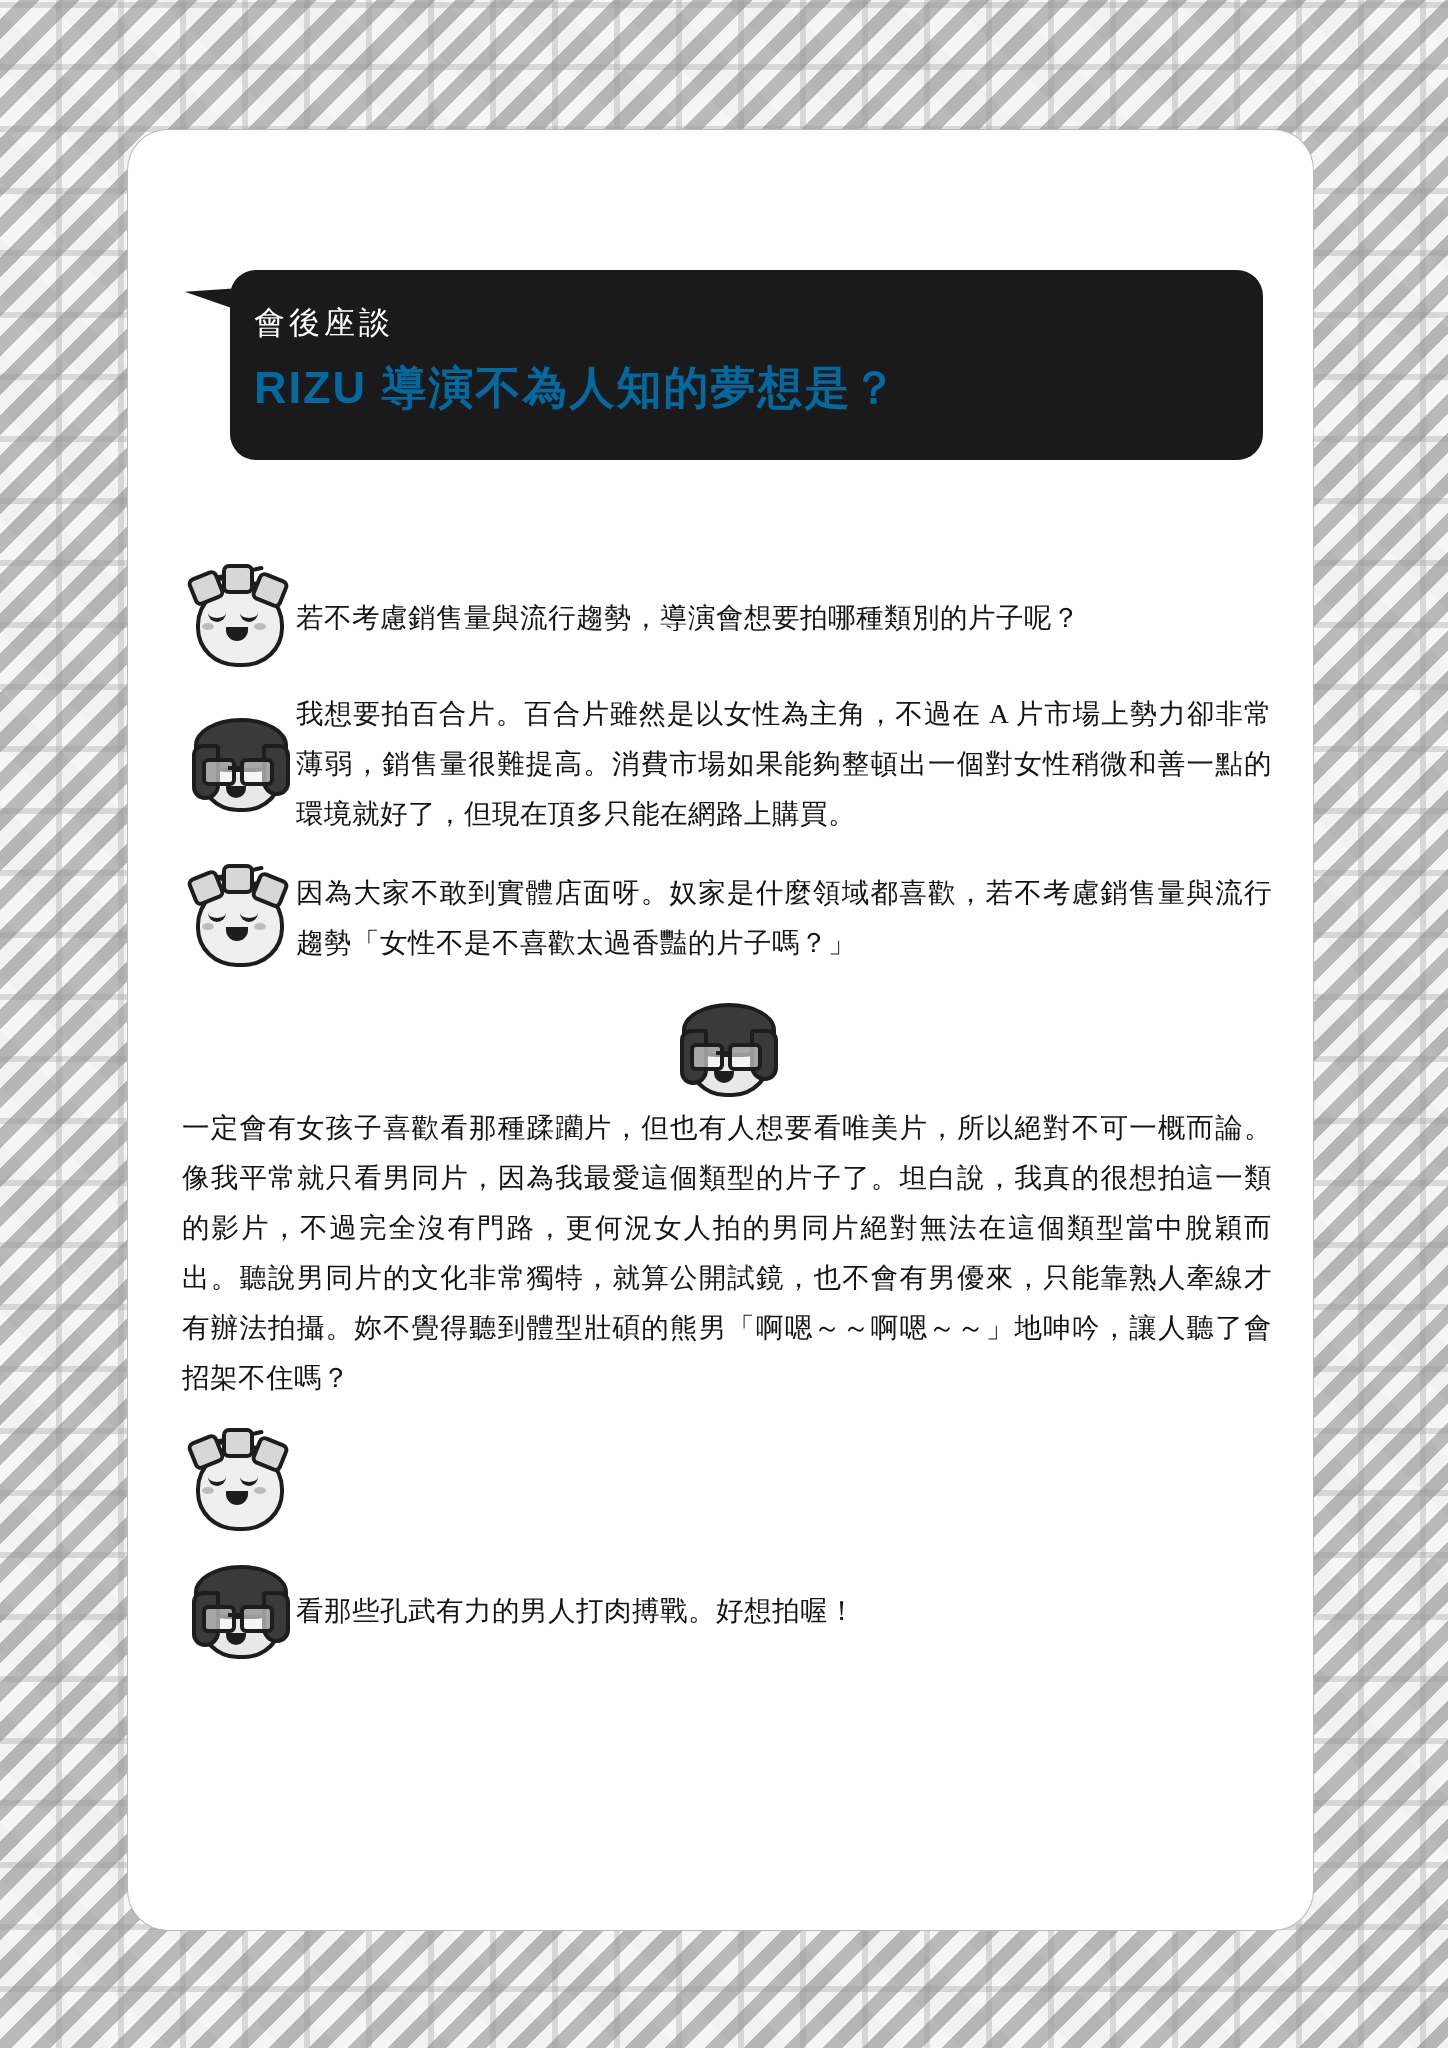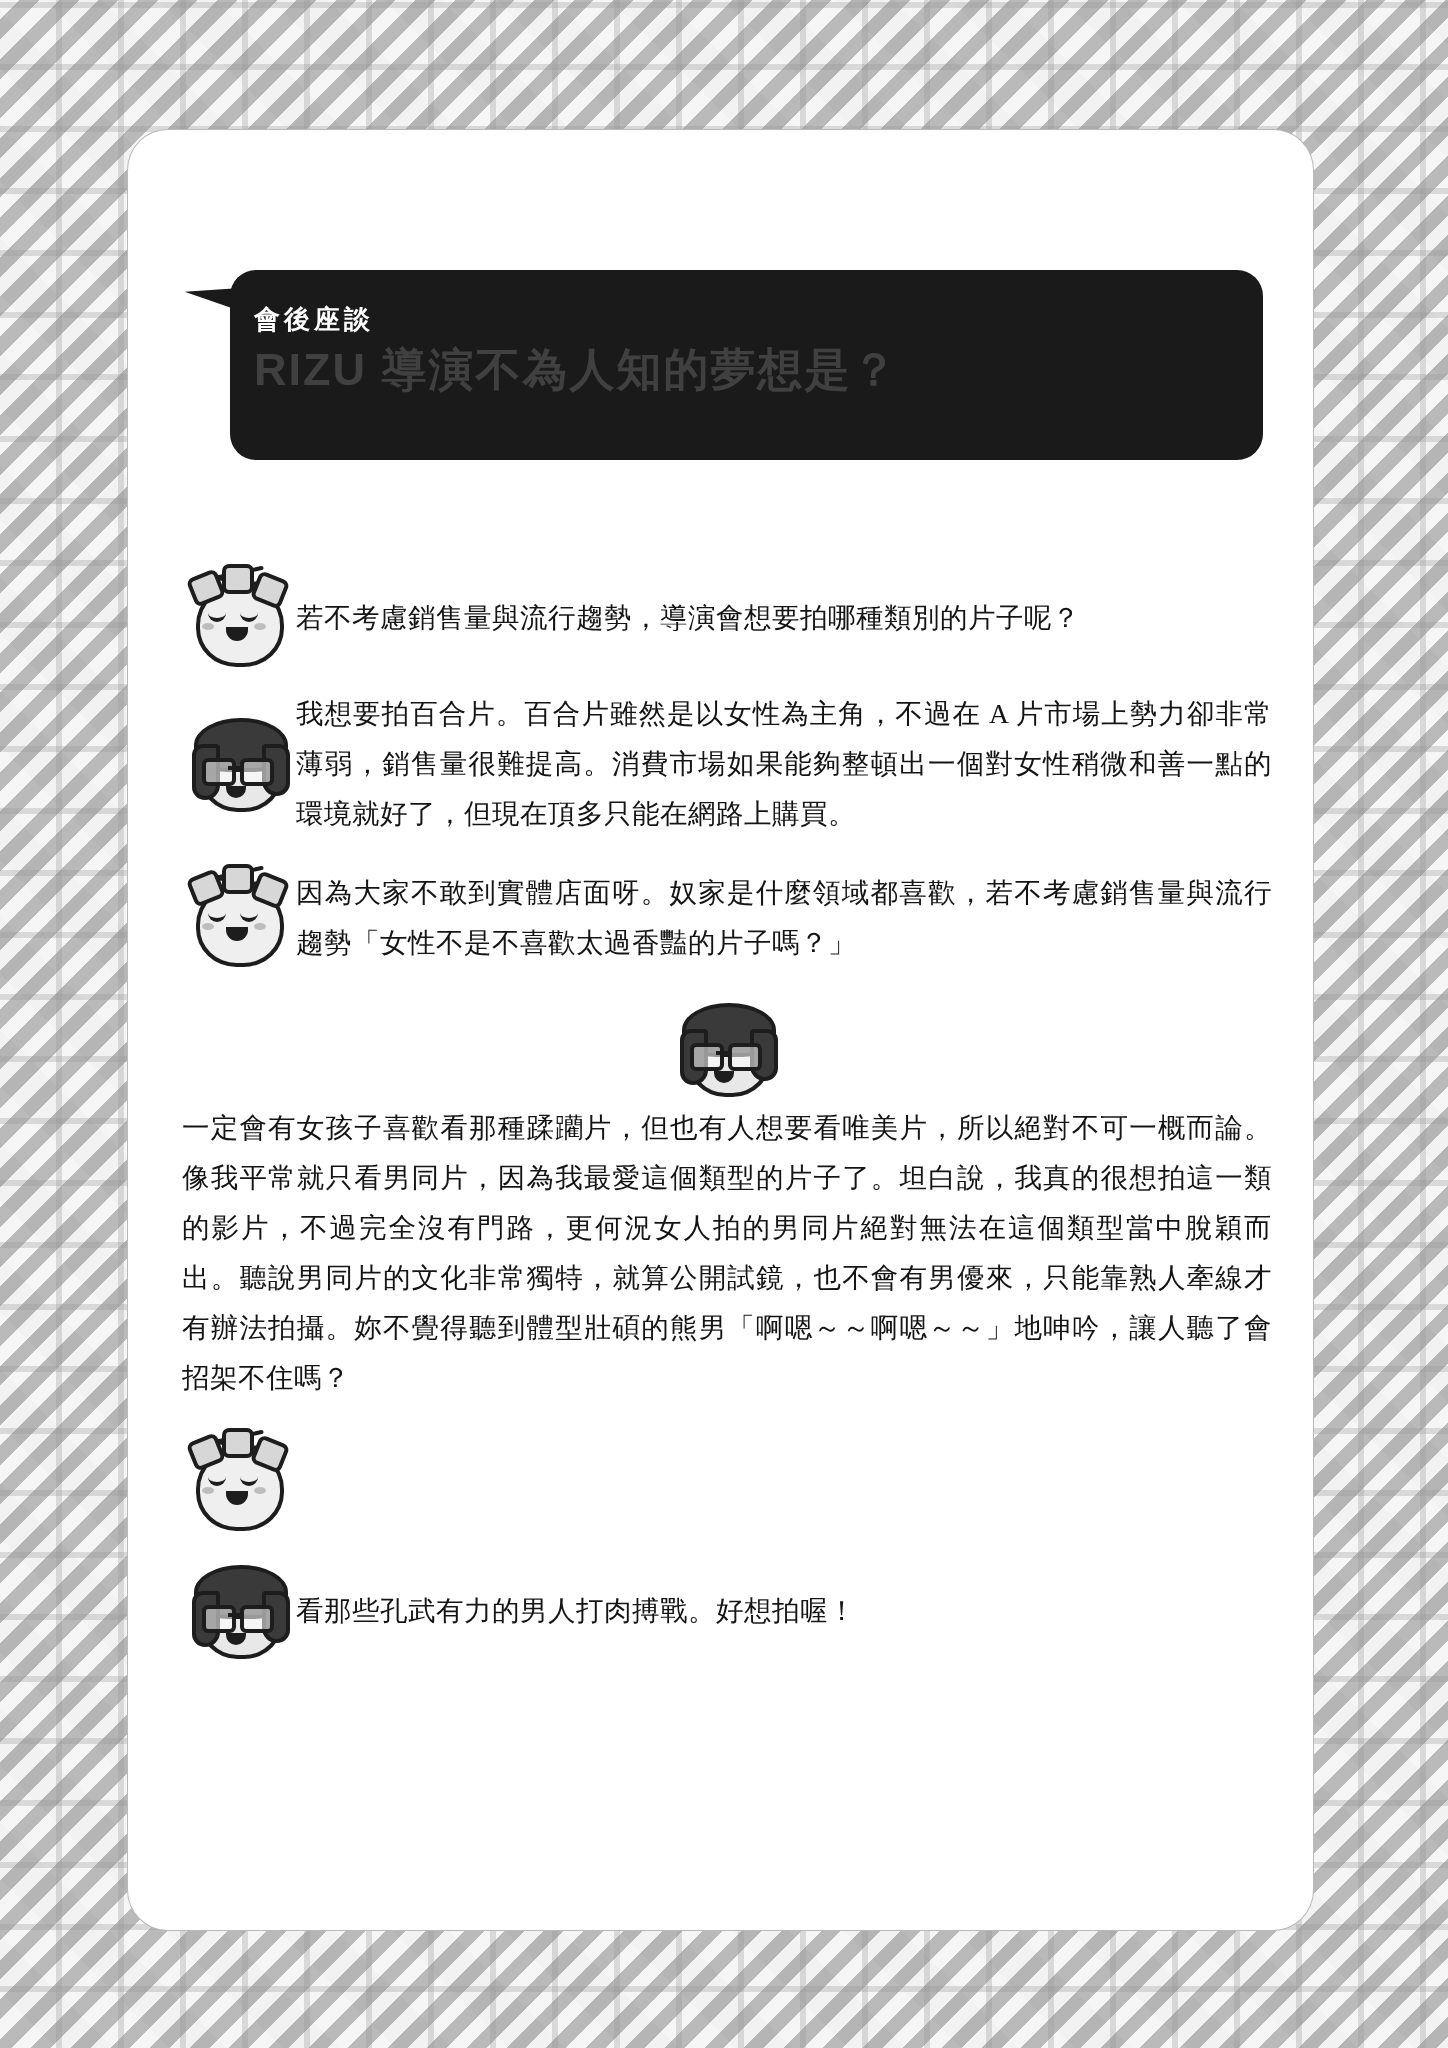--- a/index.html
+++ b/index.html
@@ -73,33 +73,33 @@
     border-top: 22px solid #1a1a1a;
     border-left: 52px solid transparent;
     border-bottom: 18px solid transparent;
     transform: rotate(-4deg);
   }
   #header-kicker {
     position: absolute;
     left: 254px;
     top: 302px;
     font-family: "Liberation Sans", sans-serif;
-    font-size: 26px;
+    font-size: 31px;
     letter-spacing: 4px;
     color: #ffffff;
-    font-weight: 700;
+    font-weight: 400;
   }
   #header-title {
     position: absolute;
     left: 254px;
-    top: 340px;
+    top: 358px;
     font-family: "Liberation Sans", sans-serif;
     font-size: 45px;
     letter-spacing: 2px;
-    color: #404040;
+    color: #0369a1;
     font-weight: 700;
     white-space: nowrap;
   }
 
   
   #conversation {
     position: absolute;
     left: 182px;
     top: 565px;
     width: 1090px;

